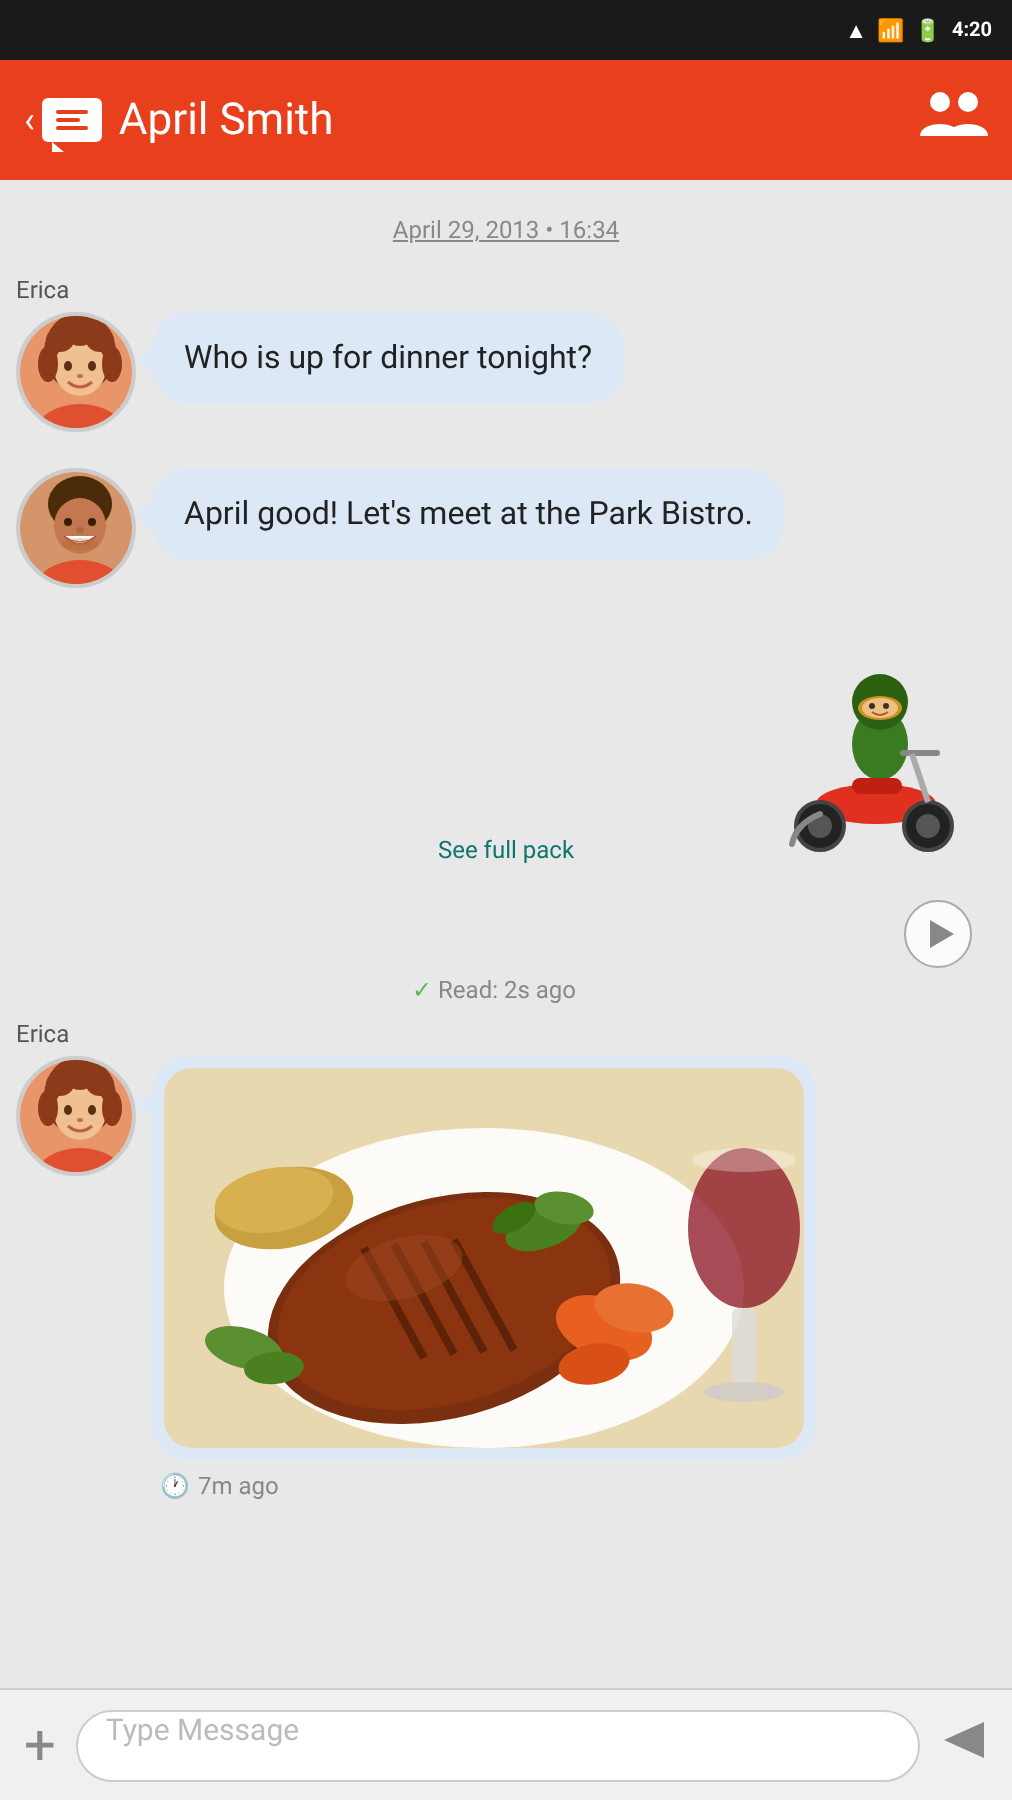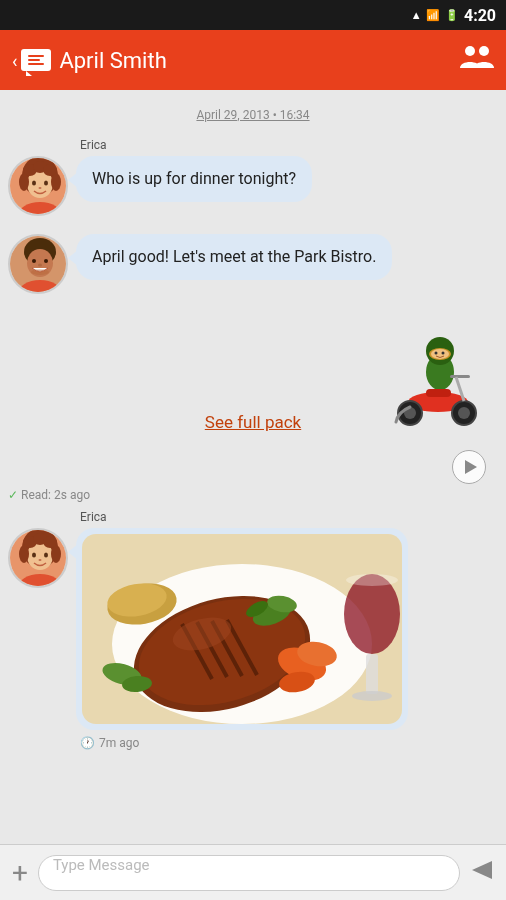--- a/index.html
+++ b/index.html
@@ -20,21 +20,21 @@
       background: #1a1a1a;
       display: flex;
       align-items: center;
       justify-content: flex-end;
       padding: 0 10px;
       gap: 6px;
     }
 
     .status-bar .time {
       color: white;
-      font-size: 16px;
+      font-size: 10px;
       font-weight: bold;
     }
 
     .status-icons {
       display: flex;
       align-items: center;
       gap: 5px;
     }
 
     .wifi-icon, .signal-icon, .battery-icon {
@@ -144,21 +144,20 @@
     .message-group {
       display: flex;
       flex-direction: column;
       margin-bottom: 18px;
     }
 
     .sender-name {
       color: #555;
       font-size: 12px;
       margin-bottom: 4px;
-      margin-left: 72px;
     }
 
     .message-row {
       display: flex;
       align-items: flex-start;
       gap: 8px;
     }
 
     .avatar {
       width: 60px;
@@ -201,23 +200,22 @@
       margin-bottom: 8px;
       position: relative;
       height: 130px;
     }
 
     .see-full-pack {
       position: absolute;
       left: 50%;
       transform: translateX(-50%);
       bottom: 10px;
-      color: #c2410c;
-      font-size: 17px;
-      text-decoration: underline;
+      color: #0f766e;
+      font-size: 12px;
       cursor: pointer;
     }
 
     .sticker-figure {
       width: 100px;
       height: 120px;
       position: relative;
     }
 
     
@@ -250,21 +248,21 @@
       width: 0;
       height: 0;
       border-top: 7px solid transparent;
       border-bottom: 7px solid transparent;
       border-left: 12px solid #888;
       margin-left: 3px;
     }
 
     
     .read-status {
-      text-align: left;
+      text-align: center;
       color: #888;
       font-size: 12px;
       padding-right: 12px;
       margin-bottom: 8px;
     }
 
     .checkmark {
       color: #5cb85c;
     }
 

